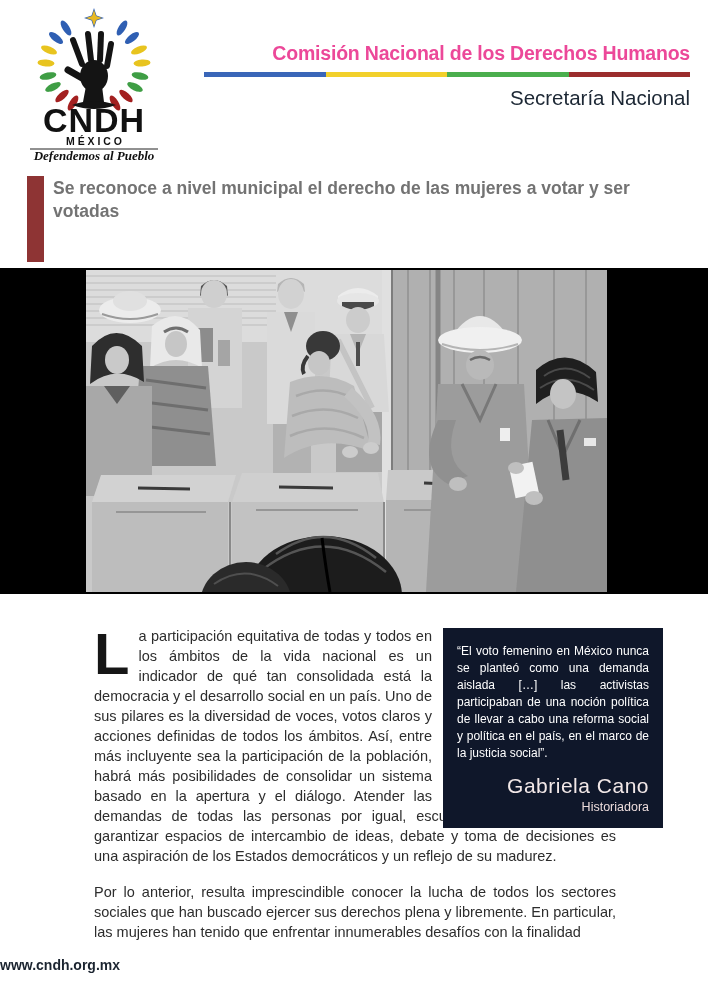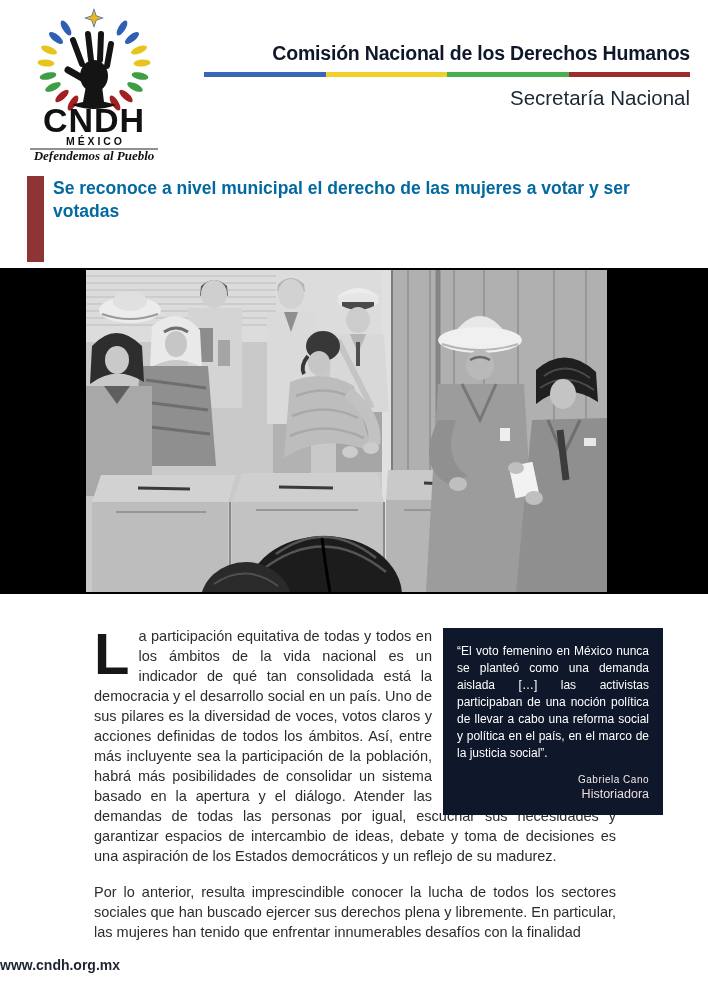--- a/index.html
+++ b/index.html
@@ -2,46 +2,46 @@
 <html><head>
 <meta charset="utf-8">
 <style>
   html,body{margin:0;padding:0;background:#ffffff;}
   .page{position:relative;width:708px;height:992px;background:#fff;overflow:hidden;
         font-family:"Liberation Sans",sans-serif;}
 
   
   .logo-wrap{position:absolute;left:12px;top:6px;width:164px;height:152px;}
   .header-right{position:absolute;right:18px;top:42px;width:486px;text-align:right;}
-  .org-name{font-size:19.5px;font-weight:700;color:#0f172a;letter-spacing:-0.2px;line-height:1.2;}
+  .org-name{font-size:19.5px;font-weight:700;color:#ec4899;letter-spacing:-0.2px;line-height:1.2;}
   .divider{display:flex;height:5px;margin:7px 0 9px 0;width:100%;}
   .divider span{flex:1;height:100%;}
   .department{font-size:20.5px;font-weight:400;color:#1c2734;}
 
   
   .headline-wrap{position:absolute;left:27px;top:176px;width:650px;display:flex;}
   .headline-bar{width:17px;min-height:86px;flex:0 0 17px;}
   .headline-text{margin-left:9px;padding-top:1px;}
-  .headline-title{font-size:17.5px;font-weight:700;color:#0369a1;line-height:1.3;max-width:620px;}
+  .headline-title{font-size:17.5px;font-weight:700;color:#737373;line-height:1.3;max-width:620px;}
   .headline-date{font-size:14px;color:#3c3c3c;margin-top:14px;}
 
   
   .photo-band{position:absolute;left:0;top:268px;width:708px;height:326px;background:#000;}
   .photo-svg{position:absolute;left:86px;top:2px;width:521px;height:322px;display:block;}
 
   
   .body-wrap{position:absolute;left:94px;top:626px;width:522px;}
   .para{font-size:14.5px;line-height:20px;color:#2d2d2d;text-align:justify;margin:0 0 16px 0;}
   .dropcap{float:left;font-size:58px;line-height:46px;font-weight:700;color:#161616;
            padding-top:5px;margin:0 9px 0 0;}
   .quote-spacer{float:right;width:184px;height:172px;}
   .quote-box{position:absolute;top:2px;right:-47px;width:192px;padding:15px 14px 14px 14px;
              color:#ffffff;}
   .quote-text{font-size:12px;line-height:17px;text-align:justify;}
-  .quote-author{font-size:10px;color:#f2e8e8;text-align:right;margin-top:12px;letter-spacing:0.5px;}
+  .quote-author{font-size:21px;color:#f2e8e8;text-align:right;margin-top:12px;letter-spacing:0.5px;}
   .quote-role{font-size:12.5px;color:#ecdcdc;text-align:right;margin-top:2px;}
 
   
   .footer{position:absolute;left:0;top:956px;width:708px;}
   .footer-url{font-size:14px;font-weight:700;color:#1b2430;text-decoration:none;}
 
   svg text{font-family:"Liberation Sans",sans-serif;}
   svg text.serif{font-family:"Liberation Serif",serif;}
 </style>
 </head>

